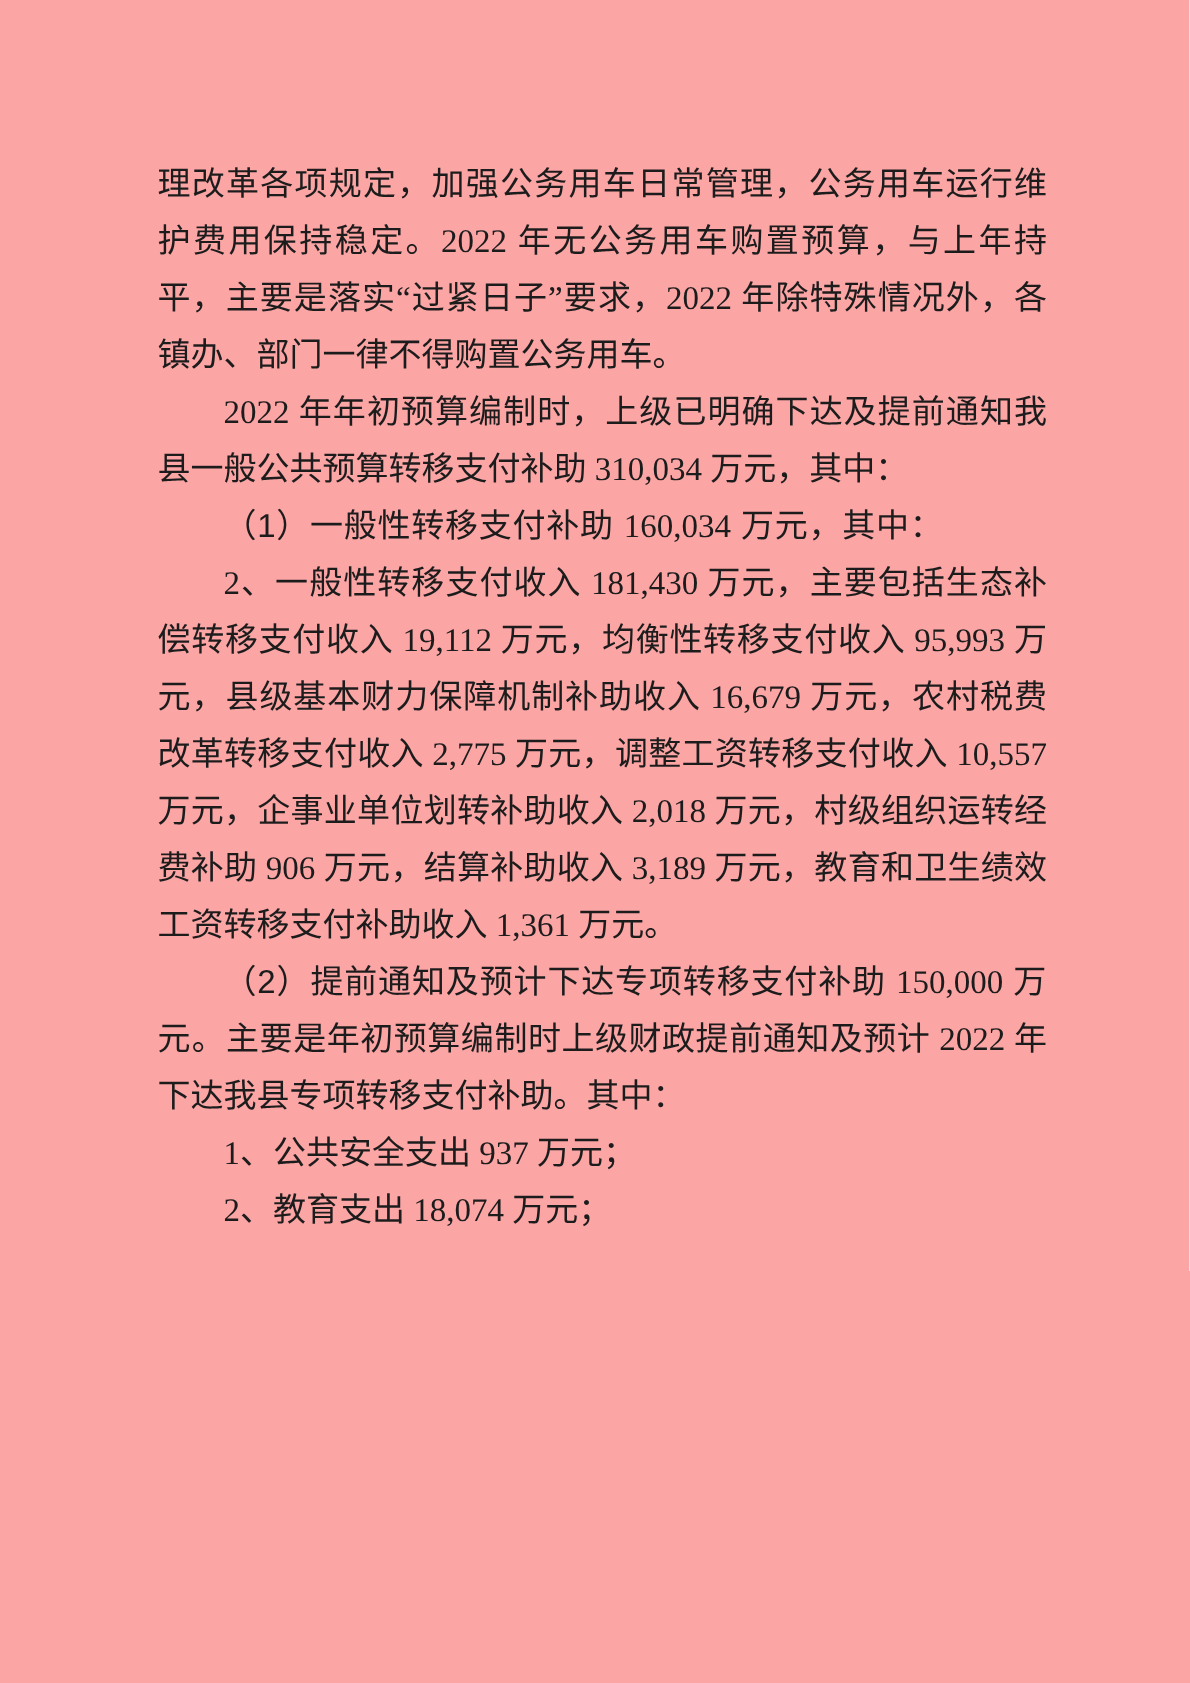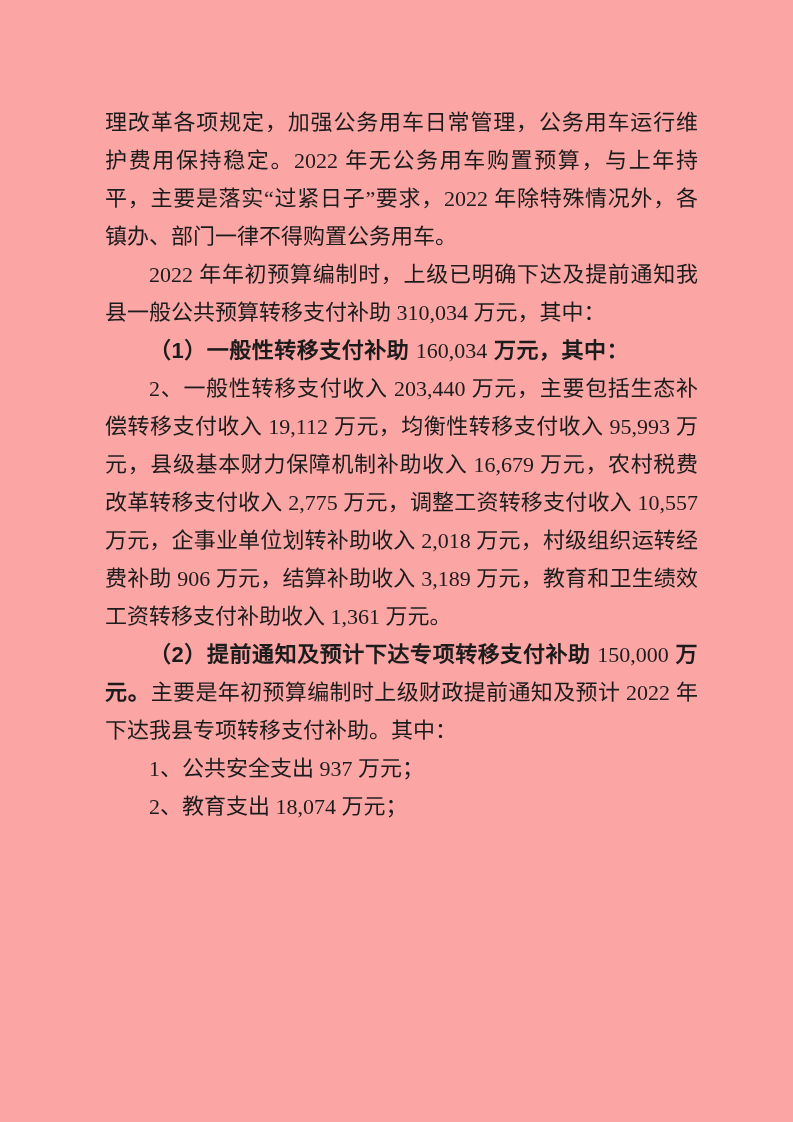--- a/index.html
+++ b/index.html
@@ -24,21 +24,21 @@
   }
   .para {
     margin: 0;
     text-indent: 44px; 
     word-break: break-all;
   }
   .para.no-indent {
     text-indent: 0;
   }
   .bold-cn {
-    font-weight: 700;
+    font-weight: 400;
     font-family: "Liberation Sans", "DejaVu Sans", sans-serif;
     letter-spacing: 0.5px;
   }
   .num {
     font-family: "Liberation Serif", "DejaVu Serif", serif;
     font-weight: 400;
   }
 </style>
 </head>
 <body>
@@ -46,21 +46,21 @@
 <div class="page">
 
   <p class="para no-indent">理改革各项规定，加强公务用车日常管理，公务用车运行维护费用保持稳定。2022 年无公务用车购置预算，与上年持平，主要是落实“过紧日子”要求，2022 年除特殊情况外，各镇办、部门一律不得购置公务用车。</p>
 
 
   <p class="para">2022 年年初预算编制时，上级已明确下达及提前通知我县一般公共预算转移支付补助 310,034 万元，其中：</p>
 
   <p class="para"><span class="bold-cn">（1）一般性转移支付补助 </span><span class="num">160,034</span><span class="bold-cn"> 万元，其中：</span></p>
 
 
-  <p class="para">2、一般性转移支付收入 203,440 万元，主要包括生态补偿转移支付收入 19,112 万元，均衡性转移支付收入 95,993 万元，县级基本财力保障机制补助收入 16,679 万元，农村税费改革转移支付收入 2,775 万元，调整工资转移支付收入 10,557 万元，企事业单位划转补助收入 2,018 万元，村级组织运转经费补助 906 万元，结算补助收入 3,189 万元，教育和卫生绩效工资转移支付补助收入 1,361 万元。</p>
+  <p class="para">2、一般性转移支付收入 181,430 万元，主要包括生态补偿转移支付收入 19,112 万元，均衡性转移支付收入 95,993 万元，县级基本财力保障机制补助收入 16,679 万元，农村税费改革转移支付收入 2,775 万元，调整工资转移支付收入 10,557 万元，企事业单位划转补助收入 2,018 万元，村级组织运转经费补助 906 万元，结算补助收入 3,189 万元，教育和卫生绩效工资转移支付补助收入 1,361 万元。</p>
 
   <p class="para"><span class="bold-cn">（2）提前通知及预计下达专项转移支付补助 </span><span class="num">150,000</span><span class="bold-cn"> 万元。</span><span>主要是年初预算编制时上级财政提前通知及预计 2022 年下达我县专项转移支付补助。其中：</span></p>
 
   <p class="para">1、公共安全支出 937 万元；</p>
 
   <p class="para">2、教育支出 18,074 万元；</p>
 
 </div>
 
 </body></html>

